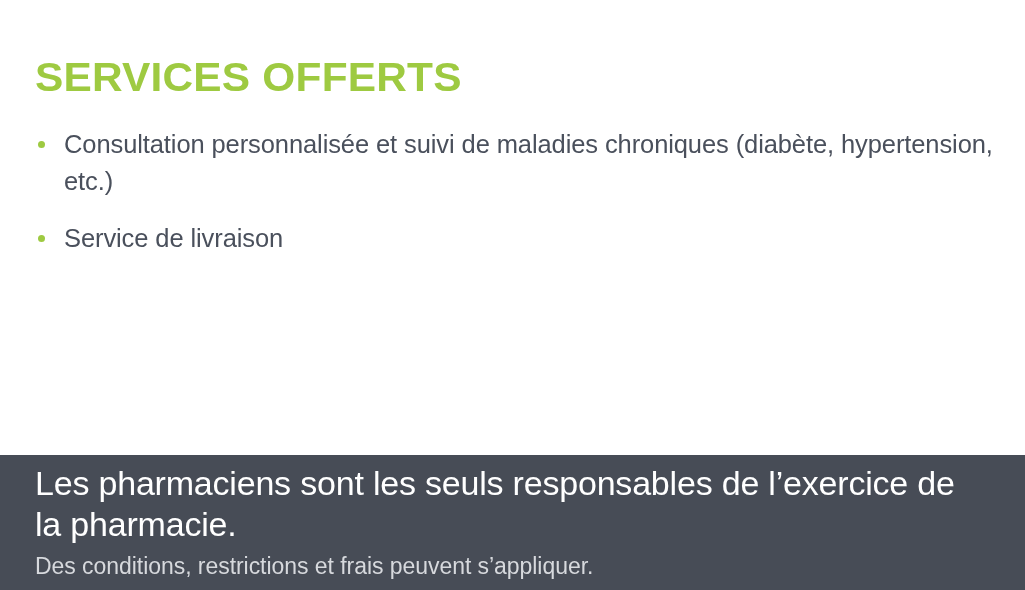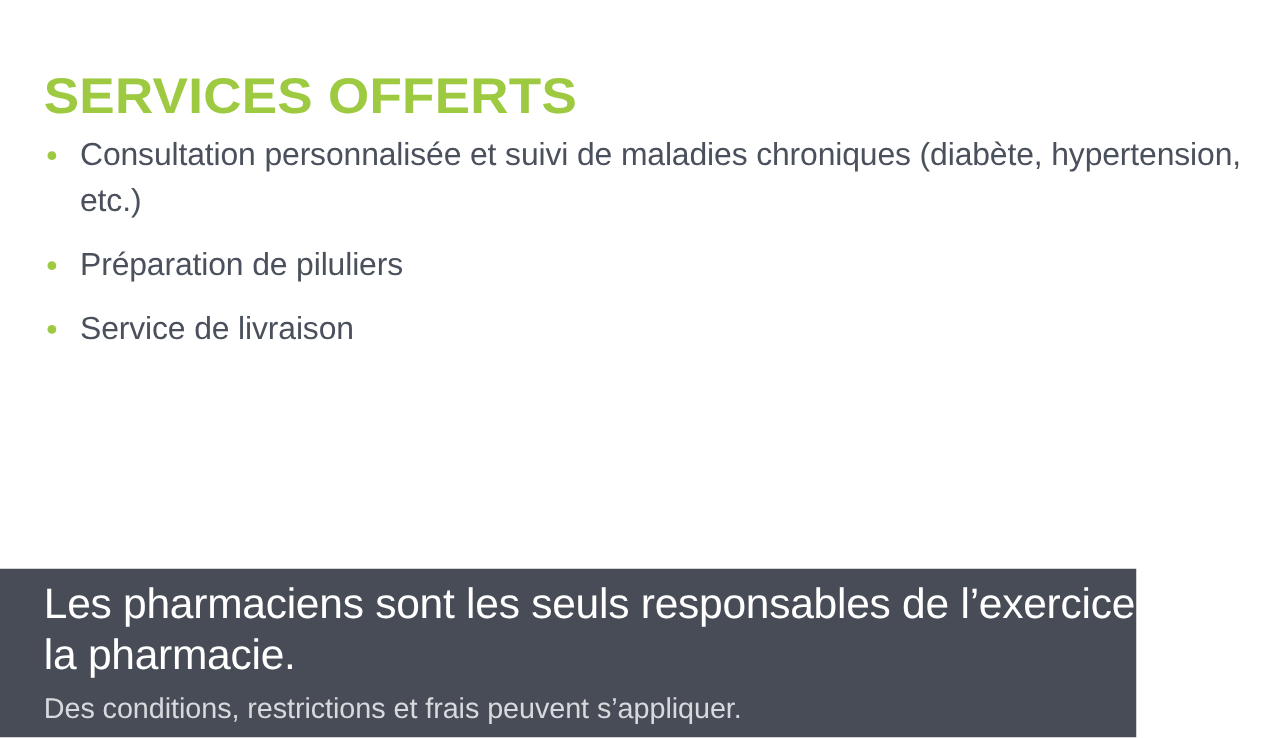--- a/index.html
+++ b/index.html
@@ -72,28 +72,29 @@
     left: 3px;
     top: 15px;
     width: 7px;
     height: 7px;
     border-radius: 50%;
     background: #9ECA41;
   }
 
   .bullet-text {
     display: block;
+    margin-top: 20px;
   }
 
   
   .footer-band {
     position: absolute;
     left: 0;
     top: 455px;
-    width: 909px;
+    width: 1025px;
     height: 135px;
     background: #474C56;
     box-sizing: border-box;
   }
 
   .footer-headline {
     position: absolute;
     left: 35px;
     top: 8px;
     width: 950px;
@@ -125,24 +126,20 @@
 
   <ul class="bullet-list">
 
     <li class="bullet-item">
       <span class="bullet-dot"></span>
       <span class="bullet-text">Consultation personnalisée et suivi de maladies chroniques (diabète, hypertension, etc.)</span>
     </li>
 
 
 
-    <li class="bullet-item">
-      <span class="bullet-dot"></span>
-      <span class="bullet-text">Préparation de piluliers</span>
-    </li>
 
     <li class="bullet-item">
       <span class="bullet-dot"></span>
       <span class="bullet-text">Service de livraison</span>
     </li>
 
   </ul>
 
   <div class="footer-band">
     <div class="footer-headline">Les pharmaciens sont les seuls responsables de l’exercice de la pharmacie.</div>

